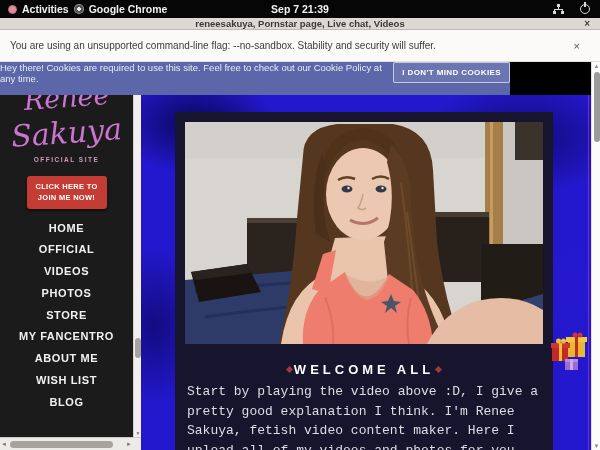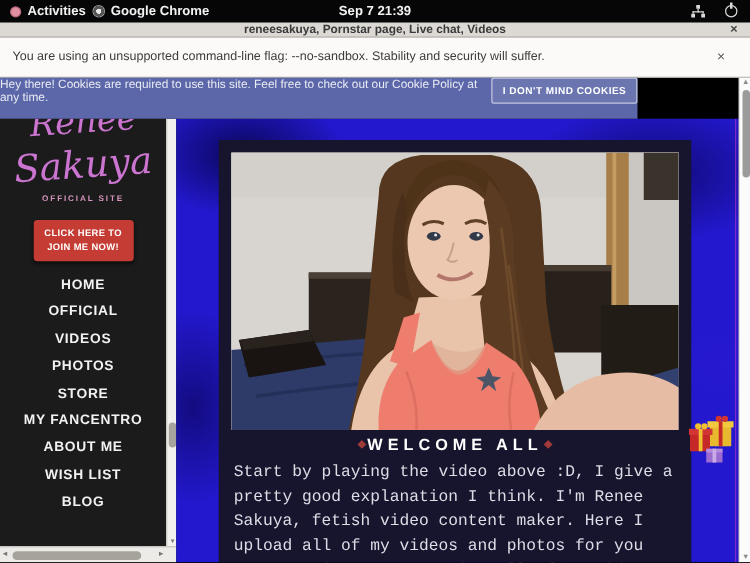--- a/index.html
+++ b/index.html
@@ -92,21 +92,21 @@
       radial-gradient(ellipse 120px 70px at 40% 30%, rgba(60,40,230,.5), transparent 60%),
       radial-gradient(ellipse 200px 110px at 55% 92%, rgba(10,5,80,.8), transparent 65%),
       radial-gradient(ellipse 90px 130px at 3% 65%,  rgba(12,6,95,.7), transparent 60%),
       radial-gradient(ellipse 110px 90px at 97% 55%, rgba(40,25,210,.55), transparent 60%); }
   .magenta-line { position:absolute; right:2px; top:0; width:1px; height:355px;
     background:rgba(245,60,200,.45); }
 
   .center-panel { position:relative; margin:17px 0 0 34px; width:378px; background:#17152e;
     padding:10px 10px 8px; }
   .video { display:block; width:358px; height:222px; background:#d8d5d0; }
-  .welcome-head { margin-top:4px; display:flex; align-items:center; justify-content:center; gap:2px; }
+  .welcome-head { margin-top:18px; display:flex; align-items:center; justify-content:center; gap:2px; }
   .welcome-title { color:#fff; font-size:13px; font-weight:bold; letter-spacing:4px; }
   .diamond { width:5px; height:5px; background:#a23a3a; transform:rotate(45deg); }
   .welcome-text { margin-top:5px; color:#dddde6; font-size:13px; line-height:1.5;
     padding:0 2px;font-family:Liberation Mono, monospace; }
 
   .latest-panel { margin:11px 0 0 37px; width:377px; height:30px; background:#17152e;
     padding-top:9px; text-align:center; }
   .latest-title { color:#e8e8ee; font-size:13px; font-weight:bold; letter-spacing:3px; }
 
   .gifts { position:absolute; right:4px; top:235px; width:36px; height:44px; }

